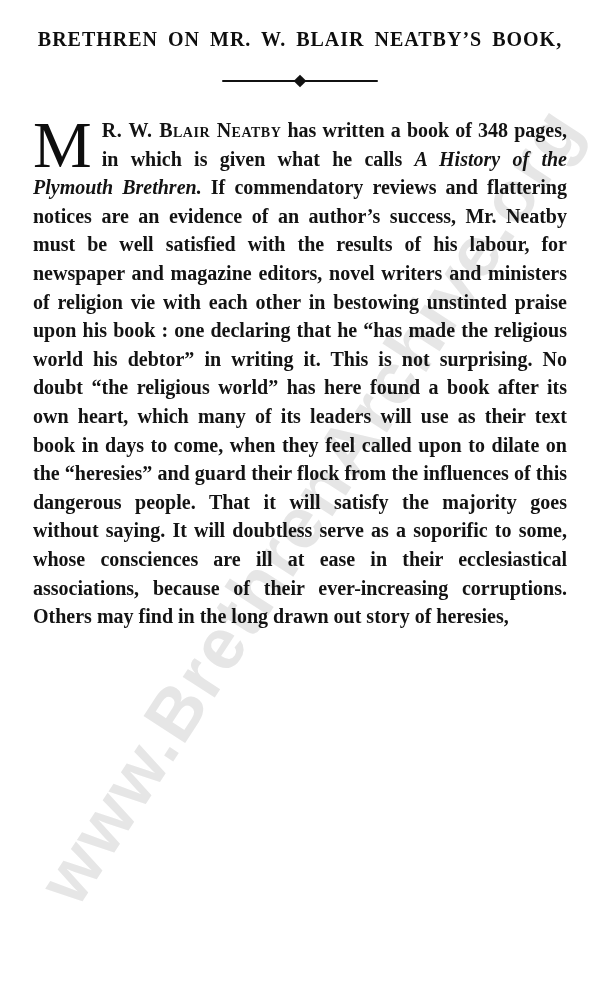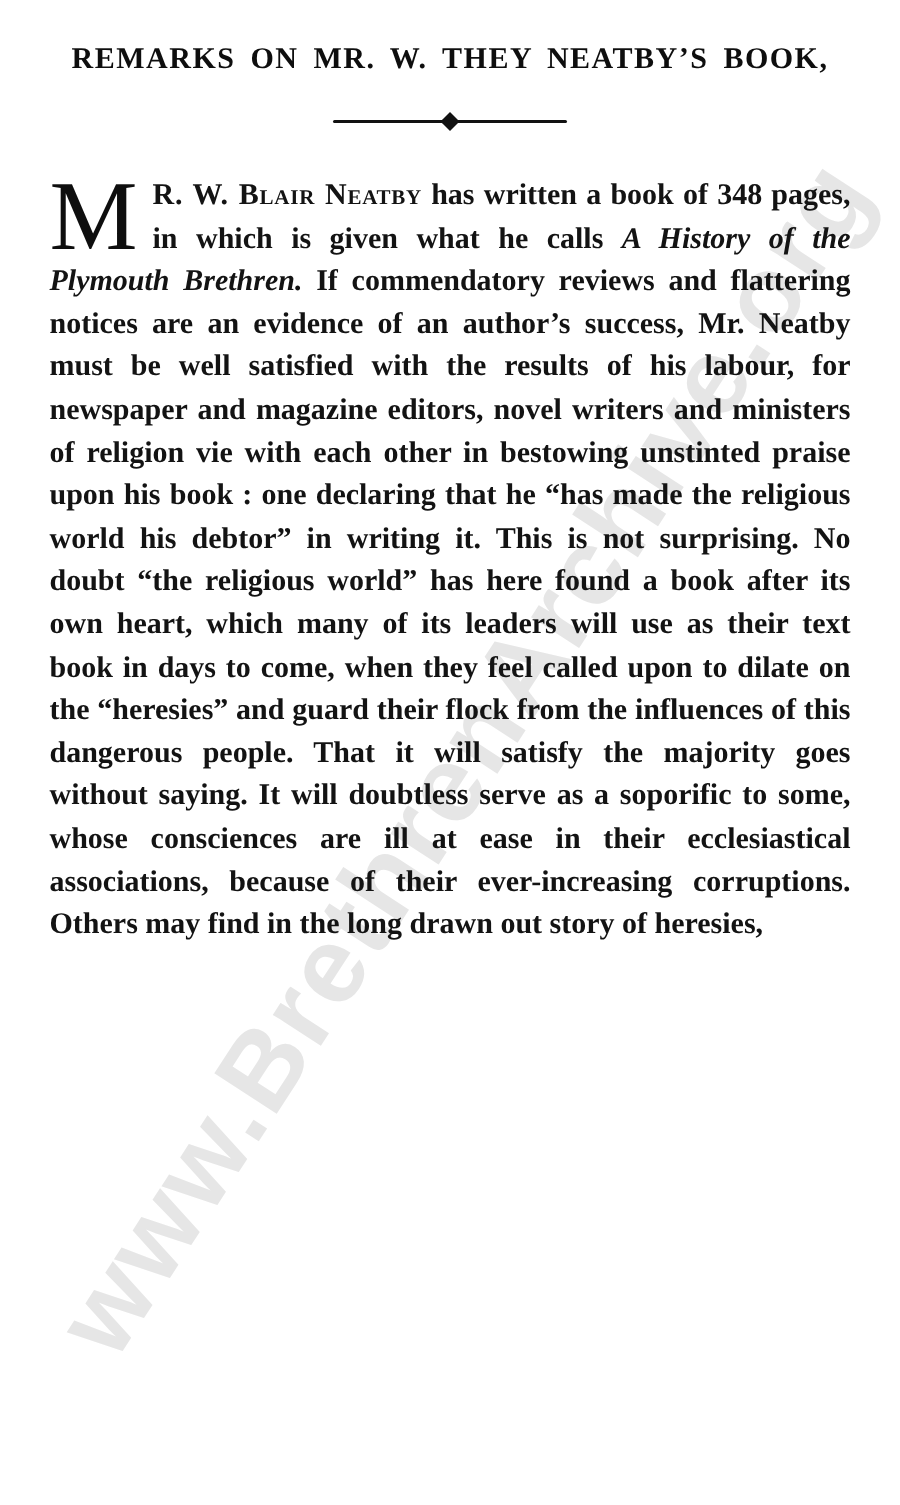--- a/index.html
+++ b/index.html
@@ -118,21 +118,21 @@
   .seg-normal {}
 </style>
 </head>
 <body>
 
 <div class="page">
   <div class="watermark">www.BrethrenArchive.org</div>
 
   <div class="content">
 
-    <h2 class="subtitle">REMARKS ON MR. W. THEY NEATBY’S BOOK,</h2>
+    <h2 class="subtitle">BRETHREN ON MR. W. BLAIR NEATBY’S BOOK,</h2>
 
 
     <div class="divider">
       <span class="divider-line"></span>
       <span class="divider-diamond"></span>
     </div>
 
     <p class="body-text" id="paragraph"><span class="dropcap">M</span><span class="seg-smallcaps">R. W. Blair Neatby</span><span class="seg-normal"> has written a book of 348 pages, in which is given what he calls </span><span class="seg-italic">A History of the Plymouth Brethren.</span><span class="seg-normal">  If commendatory reviews and flattering notices are an evidence of an author’s success, Mr. Neatby must be well satisfied with the results of his labour, for newspaper and magazine editors, novel writers and ministers of religion vie with each other in bestowing unstinted praise upon his book : one declaring that he “has made the religious world his debtor” in writing it.  This is not surprising.  No doubt “the religious world” has here found a book after its own heart, which many of its leaders will use as their text book in days to come, when they feel called upon to dilate on the “heresies” and guard their flock from the influences of this dangerous people.  That it will satisfy the majority goes without saying.  It will doubtless serve as a soporific to some, whose consciences are ill at ease in their ecclesiastical associations, because of their ever-increasing corruptions.  Others may find in the long drawn out story of heresies,</span></p>
   </div>
 </div>

